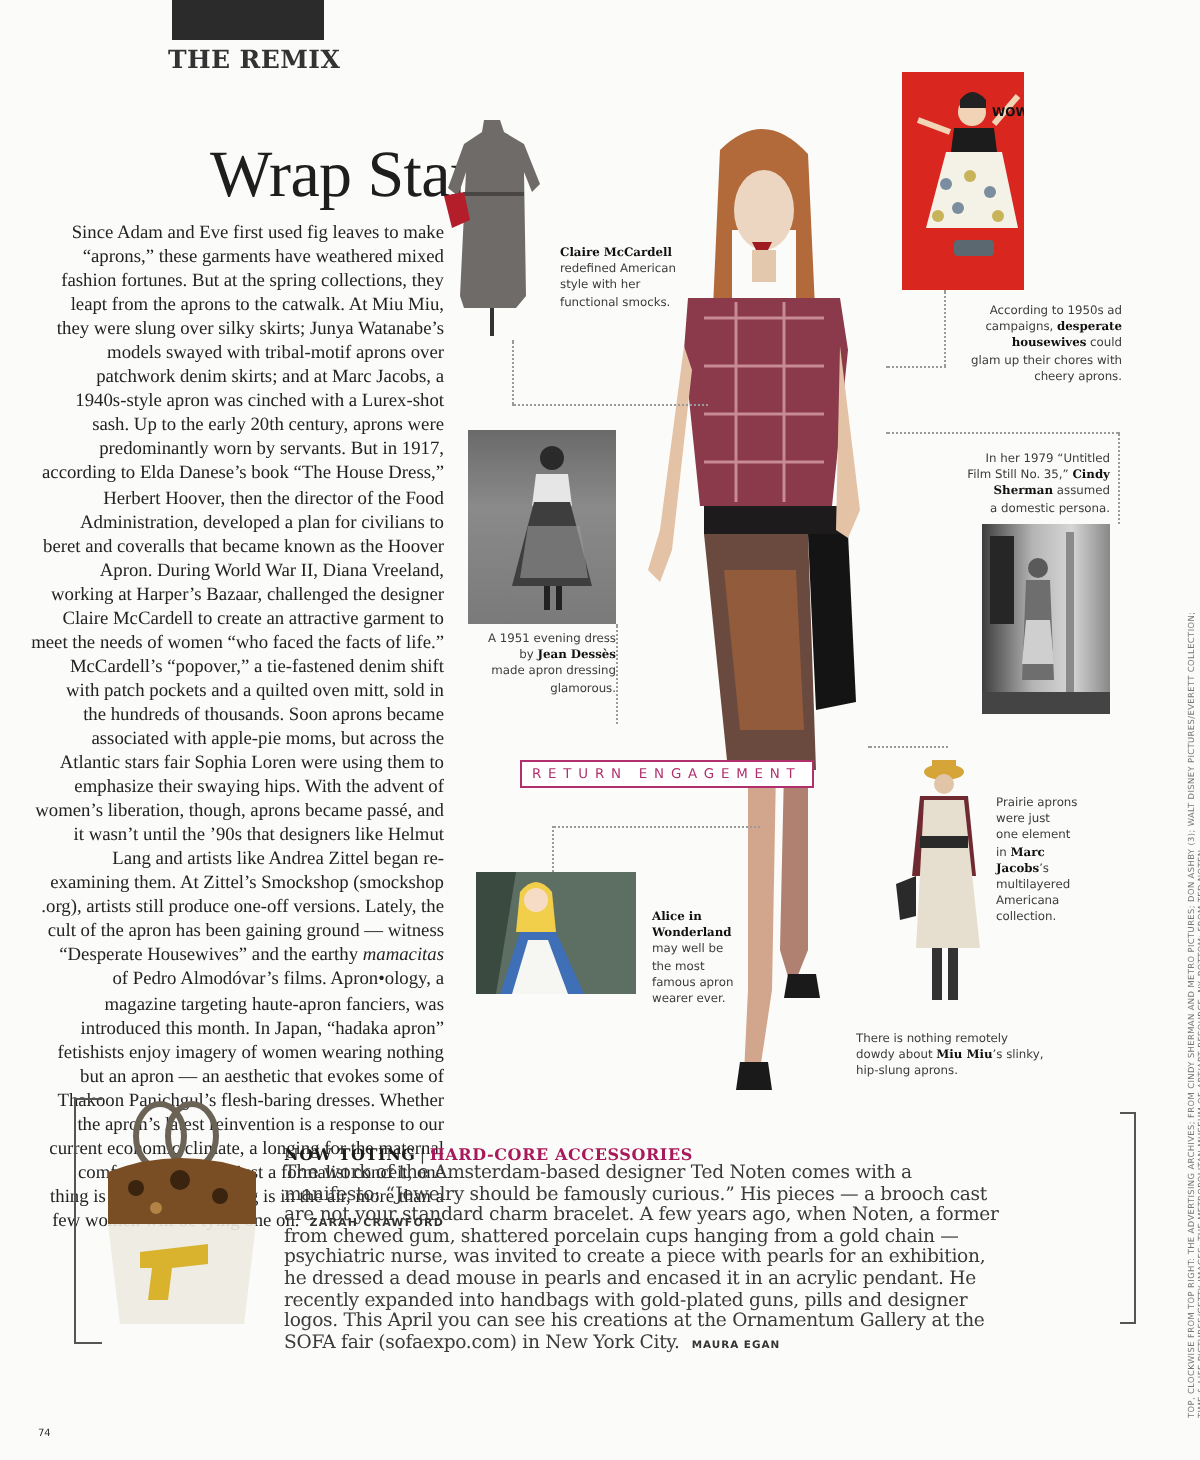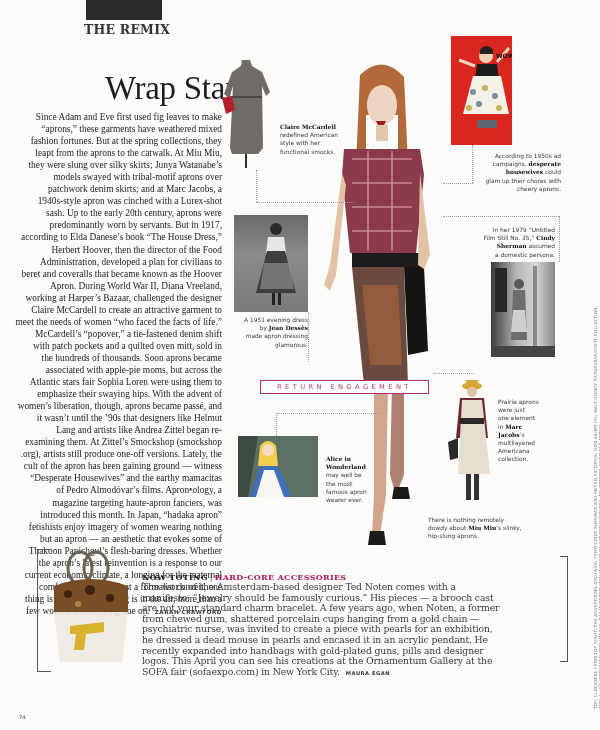--- a/index.html
+++ b/index.html
@@ -9,21 +9,21 @@
   .abs { position: absolute; }
 
   
   .header-bar { left: 86px; top: 0; width: 76px; height: 20px; background: #2b2b2b; }
   .section-label { left: 84px; top: 22px; font-family: "DejaVu Serif", serif; font-size: 12.5px; letter-spacing: 0.2px; color: #333; font-weight: bold; }
 
   .title { left: 90px; top: 70px; width: 125px; text-align: right; font-family: "Liberation Serif", serif; font-size: 33px; font-weight: normal; color: #1e1e1e; letter-spacing: -0.3px; white-space: nowrap; margin-left: 15px; }
 
   .body-text { left: 14px; top: 111px; width: 208px; font-family: "Liberation Serif", serif; font-size: 9.4px; line-height: 12.05px; color: #232323; text-align: right; }
   .body-text .line { display: block; white-space: nowrap; }
-  .body-text .em { }
+  .body-text .em { font-style: italic; }
   .byline { font-family: "DejaVu Sans", sans-serif; font-size: 5.5px; letter-spacing: 0.6px; font-weight: bold; color: #333; margin-left: 5px; }
 
   
   .photo { overflow: hidden; }
   .photo-dress { left: 222px; top: 58px; width: 50px; height: 112px; }
   .photo-dessès { left: 234px; top: 215px; width: 74px; height: 97px; background: linear-gradient(180deg,#6a6a6a,#8a8a8a 40%,#7a7a7a); }
   .photo-housewife { left: 451px; top: 36px; width: 61px; height: 109px; background: #d9261f; }
   .photo-sherman { left: 491px; top: 262px; width: 64px; height: 95px; background: linear-gradient(90deg,#3d3d3d,#b5b5b5 40%,#d6d6d6 70%,#888); }
   .photo-alice { left: 238px; top: 436px; width: 80px; height: 61px; background: #5d6e62; }
   .photo-model { left: 312px; top: 55px; width: 138px; height: 495px; }
@@ -40,21 +40,21 @@
   .cap-housewife { left: 471px; top: 152px; text-align: right; width: 90px; }
   .cap-sherman { left: 463px; top: 226px; text-align: right; width: 92px; }
   .cap-alice { left: 326px; top: 455px; }
   .cap-jacobs { left: 498px; top: 398px; }
   .cap-miumiu { left: 428px; top: 516px; }
 
   
   .dot-line { border-color: #9a9a9a; border-style: dotted; border-width: 0; }
 
   
-  .return-engagement { left: 260px; top: 380px; padding: 2px 16px; border: 1px solid #b0306e; background: #fff; font-family: "DejaVu Sans", sans-serif; font-size: 6.7px; letter-spacing: 3.4px; color: #b0306e; white-space: nowrap; }
+  .return-engagement { left: 260px; top: 380px; padding: 2px 5px; border: 1px solid #b0306e; background: #fff; font-family: "DejaVu Sans", sans-serif; font-size: 6.7px; letter-spacing: 3.4px; color: #b0306e; white-space: nowrap; }
 
   
   .toting-frame-left { left: 37px; top: 549px; width: 14px; height: 123px; border-left: 1px solid #555; border-top: 1px solid #555; border-bottom: 1px solid #555; }
   .toting-frame-right { left: 560px; top: 556px; width: 8px; height: 106px; border-right: 1px solid #555; border-top: 1px solid #555; border-bottom: 1px solid #555; }
   .toting { left: 142px; top: 572px; width: 420px; }
   .toting-head { font-family: "DejaVu Serif", serif; font-weight: bold; font-size: 8px; letter-spacing: 0.3px; color: #1c1c1c; white-space: nowrap; }
   .toting-head .sep { font-weight: normal; margin: 0 2px; color: #333; }
   .toting-head .accent { color: #a8195b; margin-top: 26px; }
   .toting-body { font-family: "DejaVu Serif", serif; font-size: 9.3px; line-height: 10.6px; color: #3a3a3a; letter-spacing: -0.15px; }
   .toting-body .line { display: block; white-space: nowrap; }

